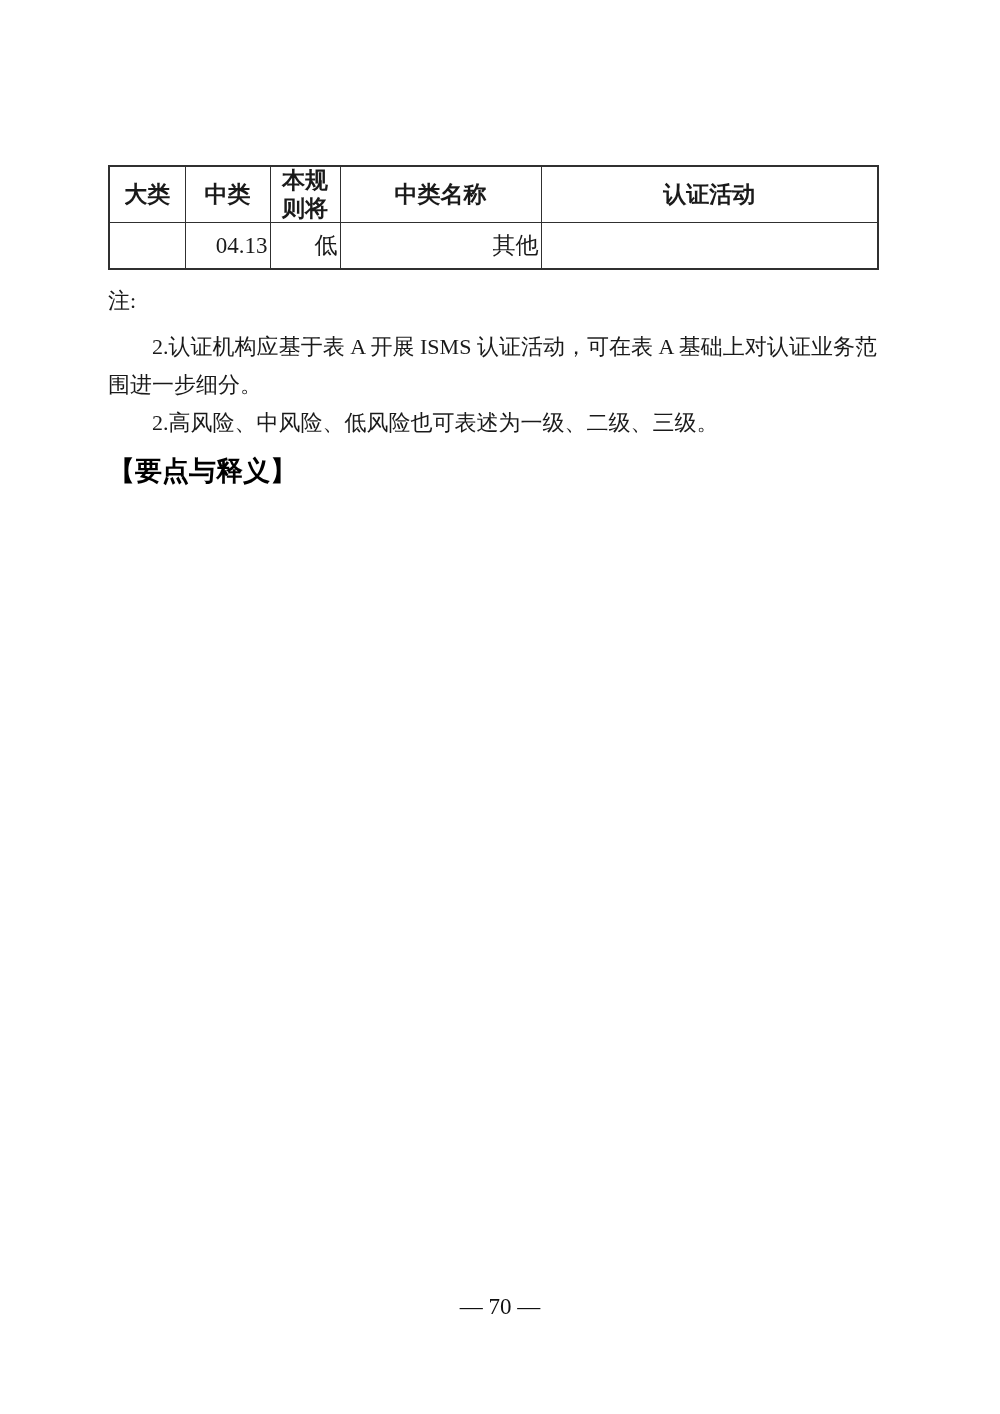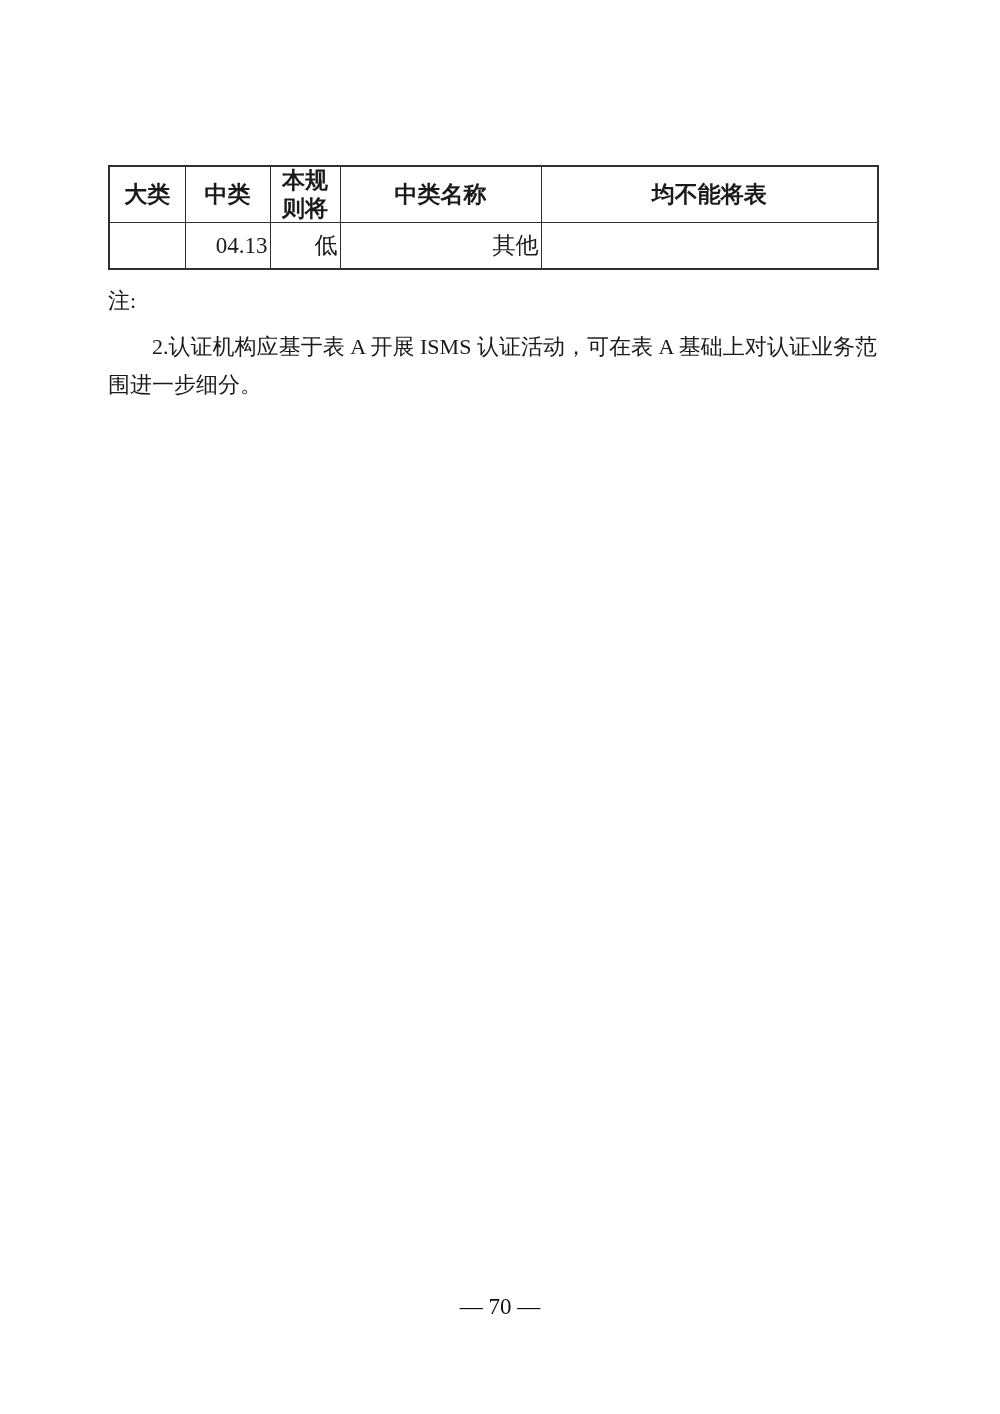--- a/index.html
+++ b/index.html
@@ -105,35 +105,37 @@
         <col style="width:70px">
         <col style="width:201px">
         <col style="width:337px">
       </colgroup>
       <thead>
         <tr>
           <th>大类</th>
           <th>中类</th>
           <th>本规则将</th>
           <th>中类名称</th>
-          <th>均不能将表</th>
+          <th>认证活动</th>
         </tr>
       </thead>
       <tbody>
         <tr>
           <td></td>
           <td>04.13</td>
           <td>低</td>
           <td>其他</td>
           <td></td>
         </tr>
       </tbody>
     </table>
 
     <div class="notes-label">注:</div>
     <p class="note-item first">2.认证机构应基于表 A 开展 ISMS 认证活动，可在表 A 基础上对认证业务范围进一步细分。</p>
+    <p class="note-item">2.高风险、中风险、低风险也可表述为一级、二级、三级。</p>
 
+    <h2 class="section-heading">【要点与释义】</h2>
 
 
   </div>
 
   <div class="footer">— 70 —</div>
 </div>
 
 </body></html>

